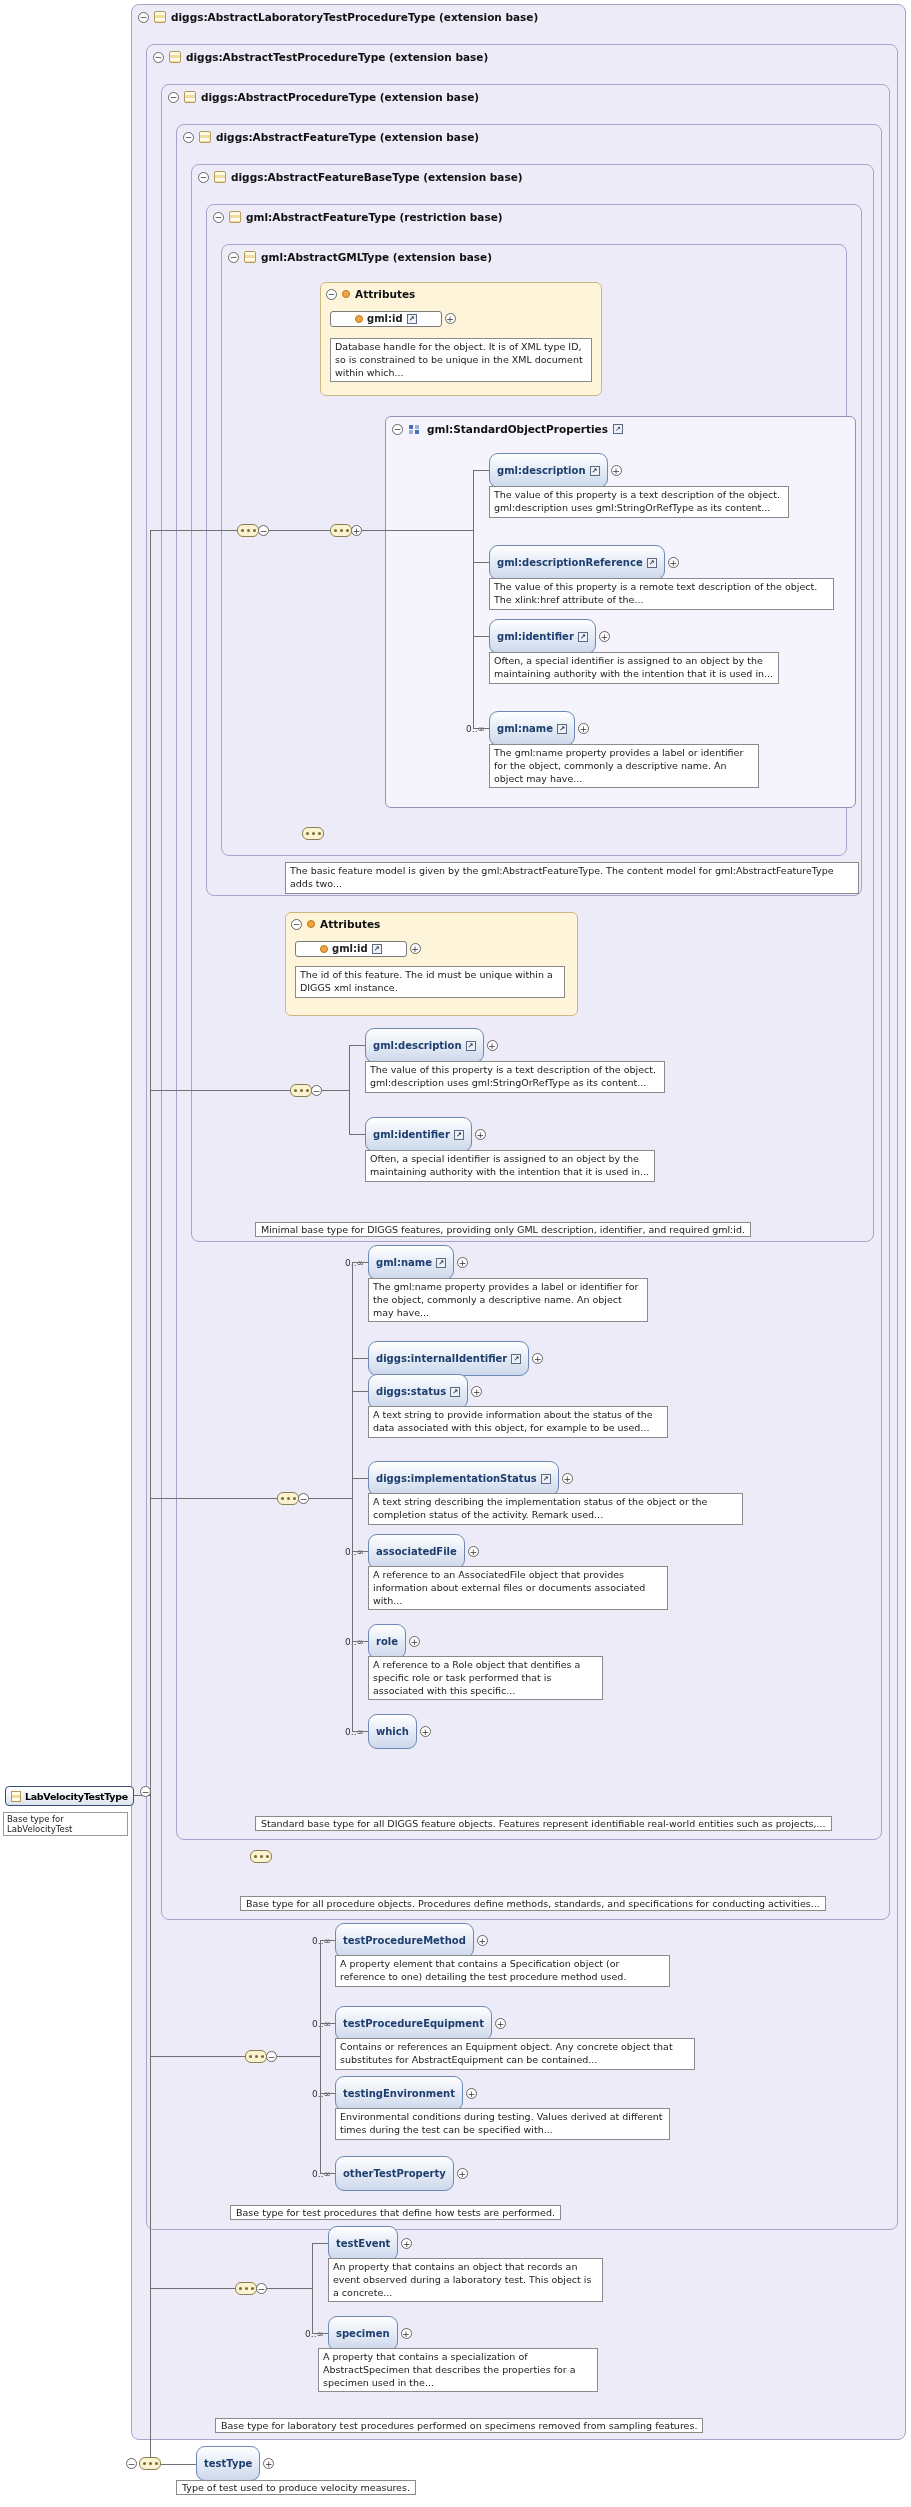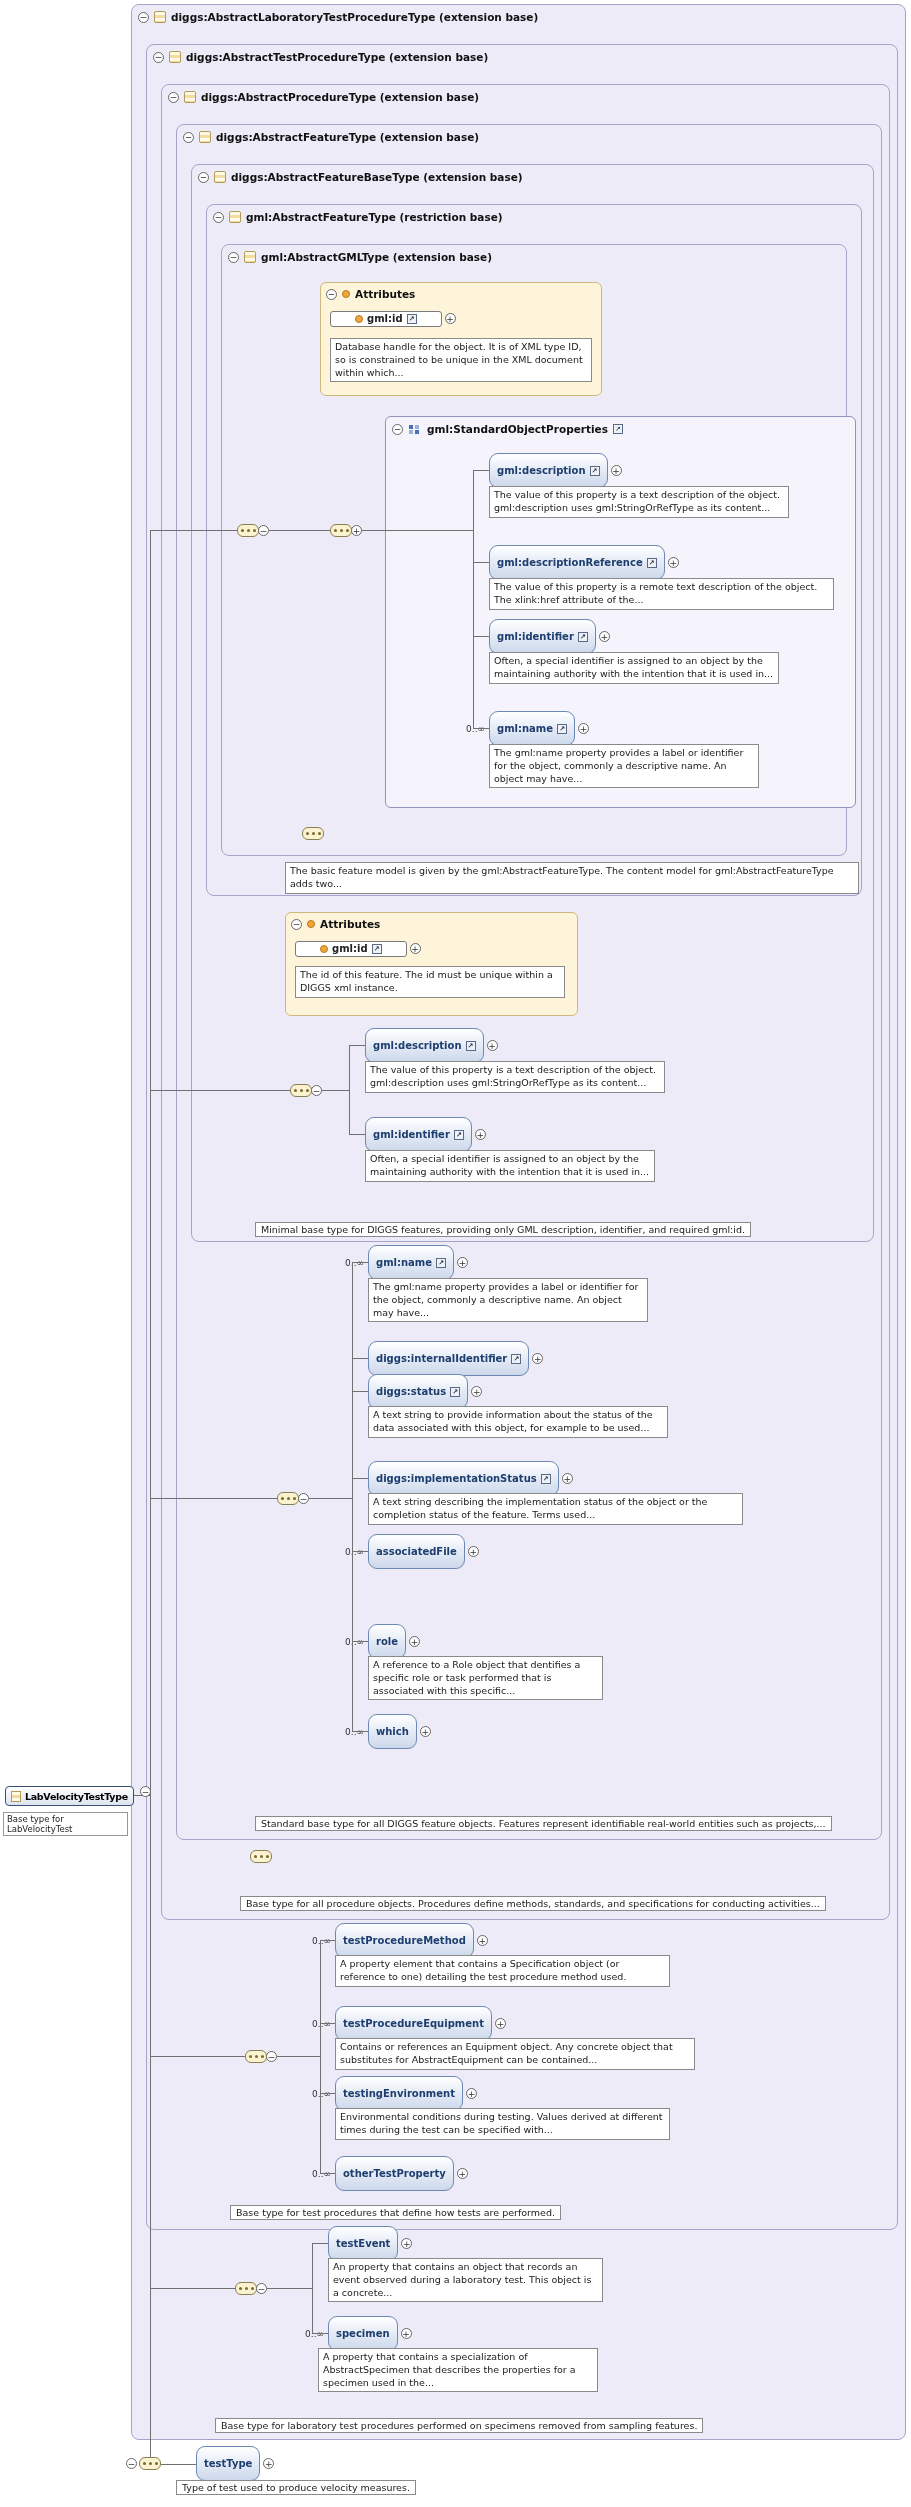--- a/index.html
+++ b/index.html
@@ -241,29 +241,30 @@
   <div class="doc" style="left:368px;top:1406px;width:300px">A text string to provide information about the status of the data associated with this object, for example to be used...</div>
 
   <div class="row" style="left:322px;top:1470px">
     <span class="occ"></span>
     <span class="pill">
       <span>diggs:implementationStatus</span>
       <span class="ref">↗</span>
     </span>
     <span class="badge-inline">+</span>
   </div>
-  <div class="doc" style="left:368px;top:1493px;width:375px">A text string describing the implementation status of the object or the completion status of the feature. Terms used...</div>
+  <div class="doc" style="left:368px;top:1493px;width:375px">A text string describing the implementation status of the object or the completion status of the activity. Remark used...</div>
 
   <div class="row" style="left:322px;top:1543px">
     <span class="occ">0..∞</span>
     <span class="pill">
       <span>associatedFile</span>
     </span>
     <span class="badge-inline">+</span>
   </div>
+  <div class="doc" style="left:368px;top:1566px;width:300px">A reference to an AssociatedFile object that provides information about external files or documents associated with...</div>
 
   <div class="row" style="left:322px;top:1633px">
     <span class="occ">0..∞</span>
     <span class="pill">
       <span>role</span>
     </span>
     <span class="badge-inline">+</span>
   </div>
   <div class="doc" style="left:368px;top:1656px;width:235px">A reference to a Role object that dentifies a specific role or task performed that is associated with this specific...</div>
 

